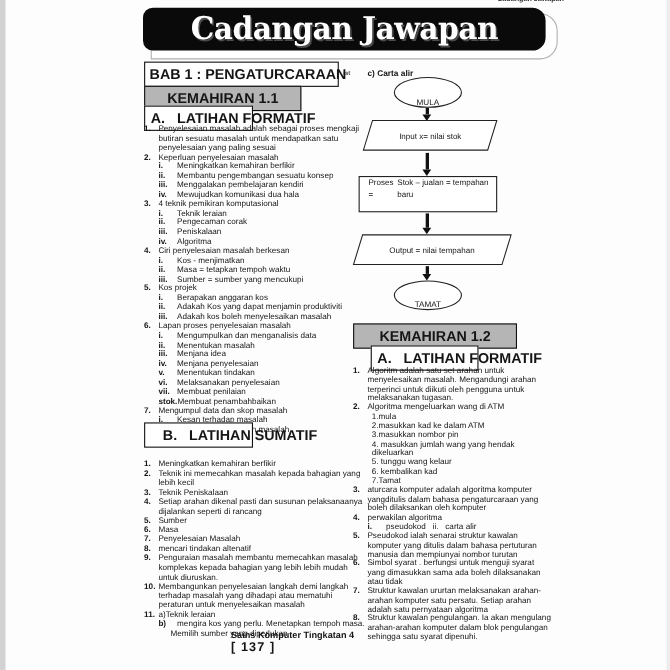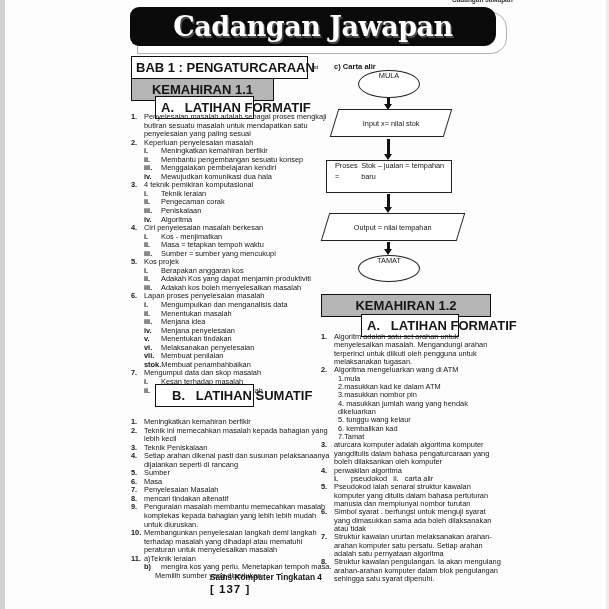--- a/index.html
+++ b/index.html
@@ -20,39 +20,39 @@
     letter-spacing:-0.5px;transform:scaleY(1.05);text-shadow:1.5px 1.5px 0 #4a4a4a;
   }
   .stray{position:absolute;left:312px;top:64px;font-size:5.5px;font-weight:700;color:#444;}
 
   .col-left{position:absolute;left:131px;top:56px;width:201px;}
   .col-right{position:absolute;left:321px;top:62px;width:181px;}
 
   .box{box-sizing:border-box;font-weight:700;font-size:13px;white-space:pre;line-height:1.2;}
   .bab{position:absolute;left:0;top:0;width:177px;border:1.6px solid #111;padding:2.5px 4px;background:#fff;}
   .kem{position:absolute;left:0;top:22px;width:143px;border:1.2px solid #111;background:#b5b5b5;text-align:center;padding:2.5px 0;}
-  .lat{position:absolute;left:0;top:40px;width:99px;border:1.6px solid #111;padding:2.5px 5px;background:#fff;margin-left:24px;}
+  .lat{position:absolute;left:0;top:40px;width:99px;border:1.6px solid #111;padding:2.5px 5px;background:#fff;}
   .lat.sum{top:328px;padding-left:16px;}
-  .kem.kem2{top:232px;width:170px;}
+  .kem.kem2{top:232px;width:149px;}
   .lat.lat2{top:252px;left:16px;width:98px;}
 
   .list{position:absolute;font-size:7.4px;line-height:8.55px;width:201px;}
   .list .li{display:flex;}
   .list .li .n{flex:0 0 13px;font-weight:700;white-space:nowrap;}
   .list .li .t{flex:1;white-space:pre-wrap;}
   .list .li.sub{padding-left:13px;}
   .list .li.sub .n{flex:0 0 17px;}
   .list .li.sub.non{padding-left:17px;}
   .list .li.sub.cont{padding-left:24px;}
   .fl{top:57px;}
   .sl{top:362px;}
   .rl{top:271px;width:181px;line-height:8.35px;}
 
   .carta-label{position:absolute;left:13px;top:0;font-size:7.6px;font-weight:700;}
-  .ell{position:absolute;border:1.3px solid #222;border-radius:50%;display:flex;align-items:flex-start;justify-content:center;font-size:7.4px;background:#fff;box-sizing:border-box;}
+  .ell{position:absolute;border:1.3px solid #222;border-radius:50%;display:flex;align-items:flex-end;justify-content:center;font-size:7.4px;background:#fff;box-sizing:border-box;}
   .mula{left:37px;top:8px;width:62px;height:28px;}
   .tamat{left:37px;top:193px;width:62px;height:27px;}
   .par{position:absolute;border:1.1px solid #222;transform:skewX(-17deg);display:flex;align-items:center;justify-content:center;background:#fff;box-sizing:border-box;}
   .par .unskew{transform:skewX(17deg);font-size:7.3px;}
   .input{left:13px;top:47px;width:114px;height:28px;}
   .output{left:4px;top:151px;width:136px;height:28px;}
   .rect{position:absolute;left:5px;top:98px;width:126px;height:33px;border:1.1px solid #222;background:#fff;box-sizing:border-box;
         display:flex;flex-direction:row;justify-content:center;padding-left:8px;font-size:7.3px;line-height:1.45;}
   .arrow{position:absolute;width:2.6px;background:#111;}
   .arrow::after{content:"";position:absolute;left:-3.4px;bottom:-6px;border-left:4.7px solid transparent;border-right:4.7px solid transparent;border-top:6.5px solid #111;}

